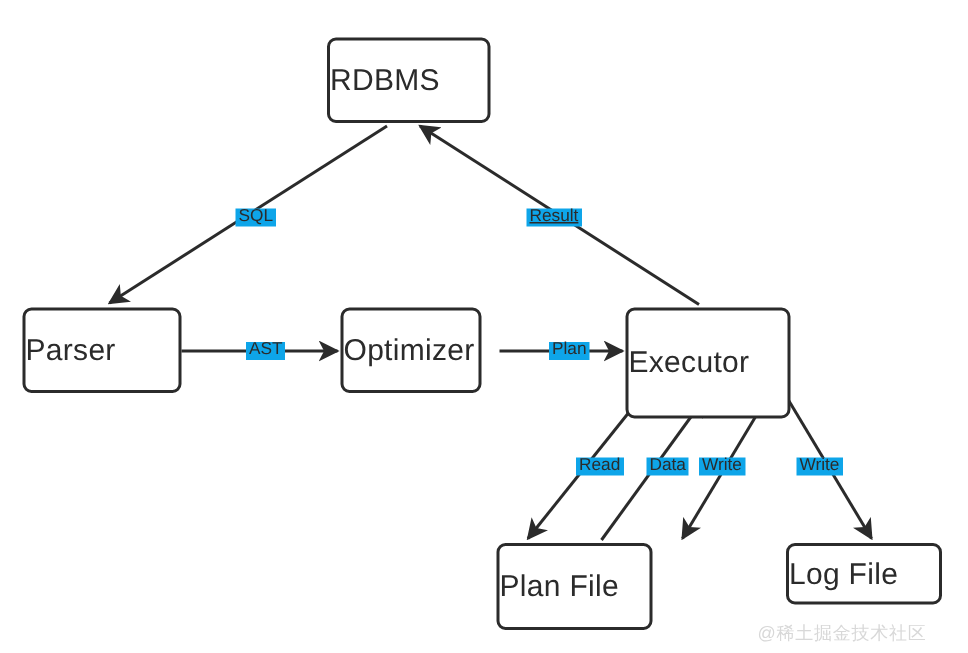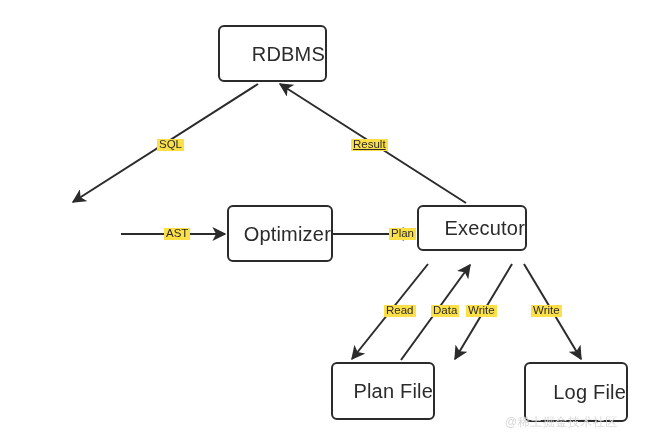--- a/index.html
+++ b/index.html
@@ -25,35 +25,35 @@
     height: 435px;
   }
   .node {
     position: absolute;
     box-sizing: border-box;
     background: #ffffff;
     border: 2px solid #2b2b2b;
     border-radius: 6px;
     display: flex;
     align-items: center;
-    justify-content: flex-end;
+    justify-content: flex-start;
     color: #2b2b2b;
     letter-spacing: 0.2px;
     z-index: 2;
   }
   .node-label {
     font-size: 20px;
     line-height: 1;
     white-space: nowrap;
   }
   .edge-label {
     position: absolute;
     font-size: 11.5px;
     color: #2b2b2b;
-    background: #fde047;
+    background: #0ea5e9;
     padding: 0 2px;
     white-space: nowrap;
     line-height: 1;
     z-index: 3;
   }
   .watermark {
     position: absolute;
     font-size: 12px;
     color: #d8d8d8;
     white-space: nowrap;
@@ -87,44 +87,47 @@
 
     <line x1="512" y1="264" x2="455" y2="359" stroke="#2b2b2b" stroke-width="2" marker-end="url(#arrow)"></line>
 
     <line x1="524" y1="264" x2="581" y2="359" stroke="#2b2b2b" stroke-width="2" marker-end="url(#arrow)"></line>
   </svg>
 
   <div class="node" style="left:218px; top:25px; width:109px; height:57px;">
     <span class="node-label">RDBMS</span>
   </div>
 
+  <div class="node" style="left:15px; top:205px; width:106px; height:57px;">
+    <span class="node-label">Parser</span>
+  </div>
 
-  <div class="node" style="left:227px; top:205px; width:106px; height:57px;">
+  <div class="node" style="left:227px; top:205px; width:94px; height:57px;">
     <span class="node-label">Optimizer</span>
   </div>
 
-  <div class="node" style="left:417px; top:205px; width:110px; height:46px;">
+  <div class="node" style="left:417px; top:205px; width:110px; height:74px;">
     <span class="node-label">Executor</span>
   </div>
 
   <div class="node" style="left:331px; top:362px; width:104px; height:58px;">
     <span class="node-label">Plan File</span>
   </div>
 
-  <div class="node" style="left:524px; top:362px; width:104px; height:60px;">
+  <div class="node" style="left:524px; top:362px; width:104px; height:41px;">
     <span class="node-label">Log File</span>
   </div>
 
   <div class="edge-label" style="left:157px; top:139px;">SQL</div>
 
   <div class="edge-label" style="left:351px; top:139px;text-decoration:underline;">Result</div>
 
   <div class="edge-label" style="left:164px; top:228px;">AST</div>
 
-  <div class="edge-label" style="left:366px; top:228px;margin-left:23px;">Plan</div>
+  <div class="edge-label" style="left:366px; top:228px;">Plan</div>
 
   <div class="edge-label" style="left:384px; top:305px;">Read</div>
 
   <div class="edge-label" style="left:417px; top:305px;margin-left:14px;">Data</div>
 
   <div class="edge-label" style="left:466px; top:305px;">Write</div>
 
   <div class="edge-label" style="left:531px; top:305px;">Write</div>
 
   <div class="watermark" style="left:505px; top:414px;">@稀土掘金技术社区</div>

